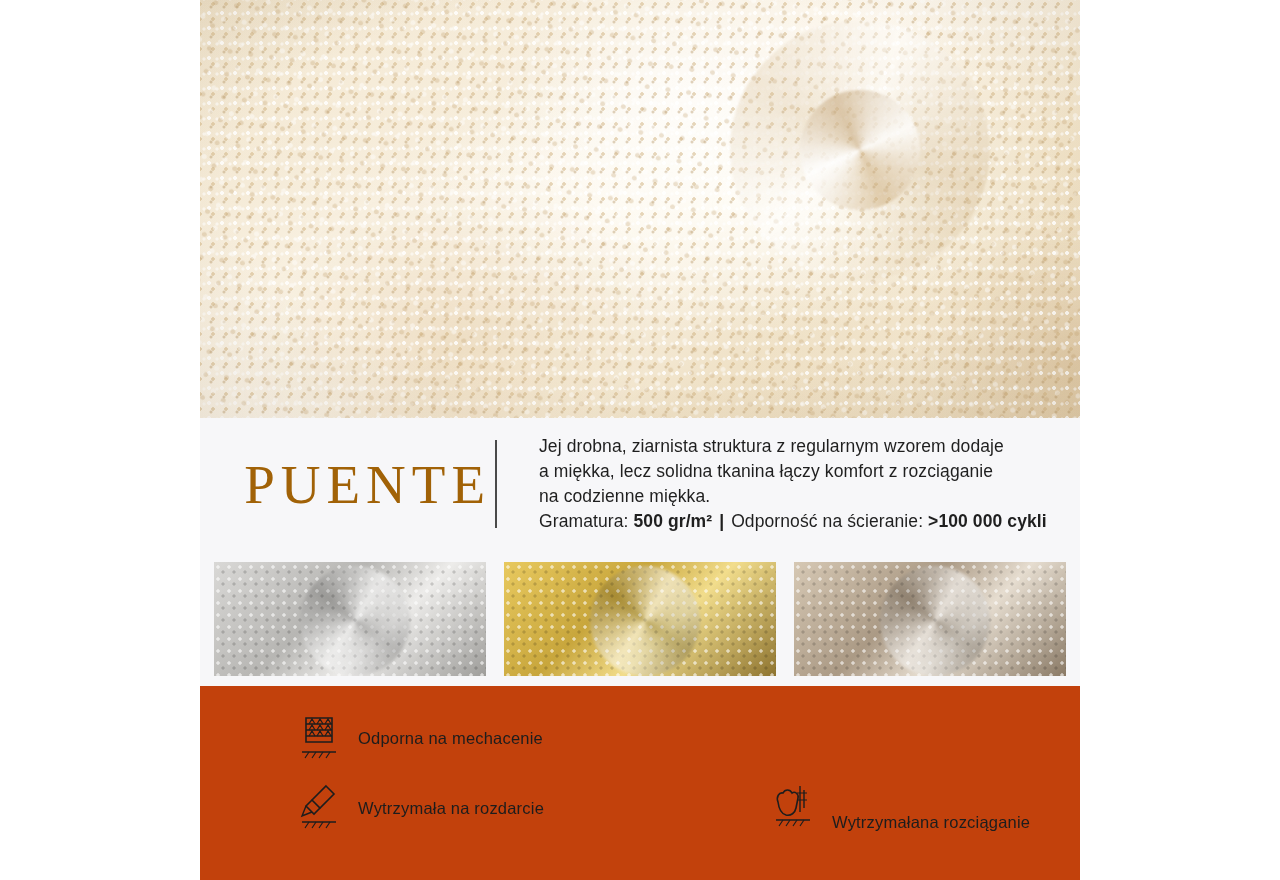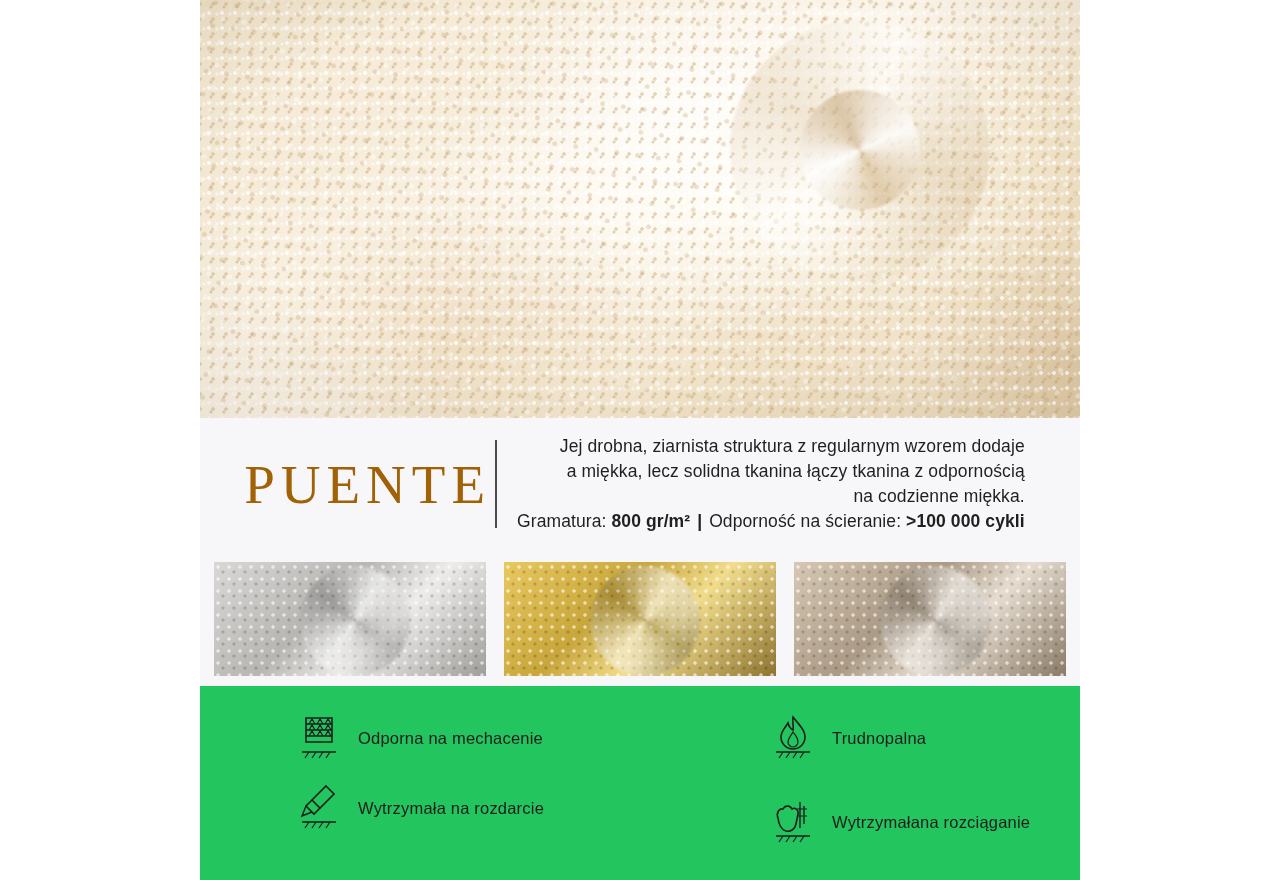--- a/index.html
+++ b/index.html
@@ -135,27 +135,26 @@
     padding-right: 4px;
     font-weight: 400;
   }
   .divider {
     width: 2px;
     height: 88px;
     background: #4a4a4a;
     flex: 0 0 auto;
   }
   .desc {
-    padding-left: 20px;
+    padding-left: 42px;
     padding-right: 20px;
     font-size: 17.5px;
     line-height: 1.43;
     color: #1f1f1f;
     letter-spacing: 0.1px;
-    text-align: right;
   }
   .desc .spec strong { font-weight: 700; }
   .desc .sep { padding: 0 2px; font-weight: 700; }
 
   
   .swatches {
     position: absolute;
     left: 0; top: 550px;
     width: 880px; height: 136px;
     background: #f7f7f9;
@@ -193,38 +192,38 @@
   }
   .sw-grey { background: linear-gradient(135deg,#d9d8d6 0%,#b7b6b3 40%,#edecea 62%,#9e9d9a 100%); }
   .sw-mustard { background: linear-gradient(135deg,#e8c95f 0%,#c8a63c 38%,#f2dd8c 60%,#8e7430 100%); }
   .sw-taupe { background: linear-gradient(135deg,#d6c8b4 0%,#ab9a85 40%,#e6ddd0 62%,#8a7a66 100%); }
 
   
   .features {
     position: absolute;
     left: 0; top: 686px;
     width: 880px; height: 194px;
-    background: #22c55e;
+    background: #c2410c;
   }
   .feat {
     position: absolute;
     display: flex;
     align-items: center;
     gap: 16px;
   }
   .feat .ico { width: 46px; height: 52px; flex: 0 0 auto; }
   .feat .lbl {
     font-size: 16.5px;
     color: #1d1d1d;
     letter-spacing: 0.2px;
   }
   .f1 { left: 96px;  top: 26px; }
   .f2 { left: 570px; top: 26px; }
   .f3 { left: 96px;  top: 96px; }
-  .f4 { left: 570px; top: 110px; }
+  .f4 { left: 570px; top: 94px; align-items: flex-end; }
 </style>
 </head>
 <body>
 
 <div id="page">
   <div id="sheet">
 
     <div class="hero">
       <div class="hero-base"></div>
       <div class="hero-fold-a"></div>
@@ -235,25 +234,25 @@
       <div class="hero-swirl"></div>
       <div class="hero-swirl2"></div>
       <div class="hero-vign"></div>
     </div>
 
     <div class="titleblock">
       <div class="brand">PUENTE</div>
       <div class="divider"></div>
       <div class="desc">
         <div>Jej drobna, ziarnista struktura z regularnym wzorem dodaje</div>
-        <div>a miękka, lecz solidna tkanina łączy tkanina z odpornością</div>
+        <div>a miękka, lecz solidna tkanina łączy komfort z rozciąganie</div>
         <div>na codzienne miękka.</div>
         <div class="spec">
           <span>Gramatura:</span>
-          <strong>800 gr/m²</strong>
+          <strong>500 gr/m²</strong>
           <span class="sep">|</span>
           <span>Odporność na ścieranie:</span>
           <strong>&gt;100 000 cykli</strong>
         </div>
       </div>
     </div>
 
     <div class="swatches">
       <div class="sw sw-grey">
         <div class="tex"></div>
@@ -279,31 +278,20 @@
             <path d="M13 12 l3 -5 l3 5 M21 12 l3 -5 l3 5 M29 12 l3 -5 l3 5" stroke-width="1.2"></path>
             <path d="M13 18 l3 -5 l3 5 M21 18 l3 -5 l3 5 M29 18 l3 -5 l3 5" stroke-width="1.2"></path>
             <path d="M13 24 l3 -5 l3 5 M21 24 l3 -5 l3 5 M29 24 l3 -5 l3 5" stroke-width="1.2"></path>
             <path d="M6 40 h34" stroke-width="1.6"></path>
             <path d="M9 46 l4 -6 M16 46 l4 -6 M23 46 l4 -6 M30 46 l4 -6" stroke-width="1.2"></path>
           </svg>
         </span>
         <span class="lbl">Odporna na mechacenie</span>
       </div>
 
-      <div class="feat f2">
-        <span class="ico">
-          <svg viewBox="0 0 46 52" width="46" height="52" fill="none" stroke="#1d1d1d" stroke-width="1.6">
-            <path d="M23 5 c7 9 12 13 12 20 a12 12 0 0 1 -24 0 c0 -6 4 -9 7 -14 c1 4 3 6 5 7 c1 -5 -1 -9 0 -13 z"></path>
-            <path d="M23 20 c3 4 5 6 5 10 a5 5 0 0 1 -10 0 c0 -4 3 -6 5 -10 z" stroke-width="1.2"></path>
-            <path d="M6 40 h34" stroke-width="1.6"></path>
-            <path d="M9 46 l4 -6 M16 46 l4 -6 M23 46 l4 -6 M30 46 l4 -6" stroke-width="1.2"></path>
-          </svg>
-        </span>
-        <span class="lbl">Trudnopalna</span>
-      </div>
 
       <div class="feat f3">
         <span class="ico">
           <svg viewBox="0 0 46 52" width="46" height="52" fill="none" stroke="#1d1d1d" stroke-width="1.6">
             <path d="M30 4 l8 8 l-14 14 l-8 -8 z"></path>
             <path d="M16 18 l-6 6 l8 8 l6 -6"></path>
             <path d="M10 24 l-4 10 l10 -4" stroke-width="1.4"></path>
             <path d="M6 40 h34" stroke-width="1.6"></path>
             <path d="M9 46 l4 -6 M16 46 l4 -6 M23 46 l4 -6 M30 46 l4 -6" stroke-width="1.2"></path>
           </svg>

